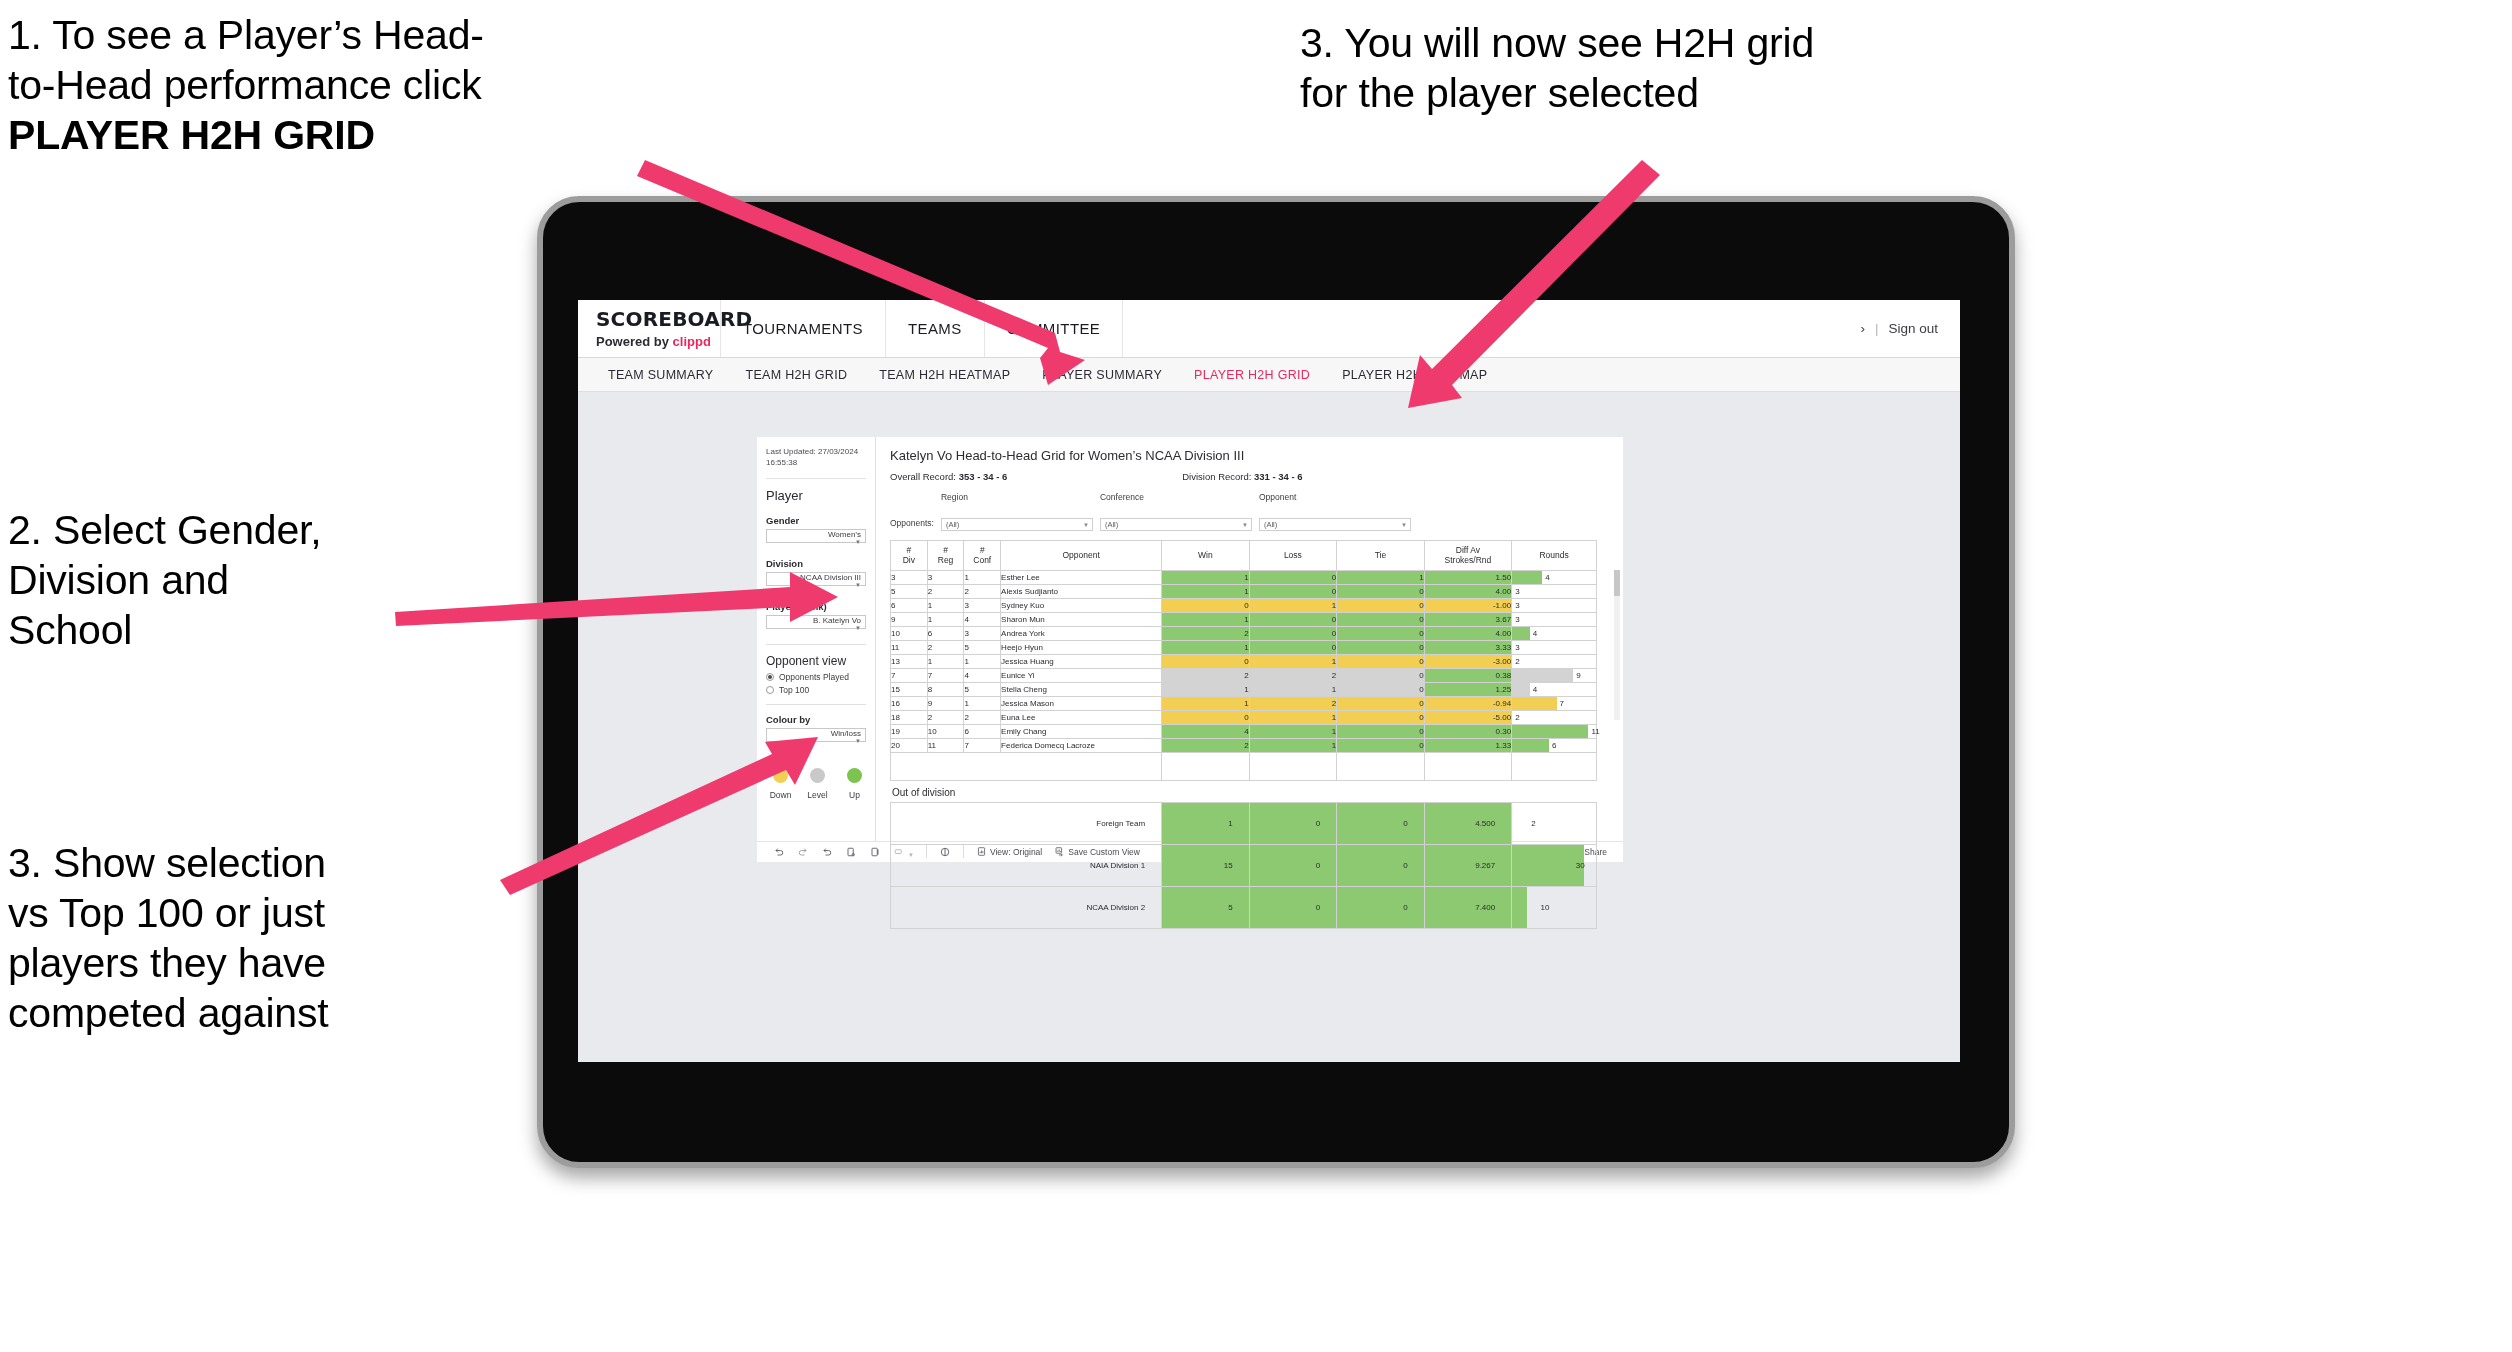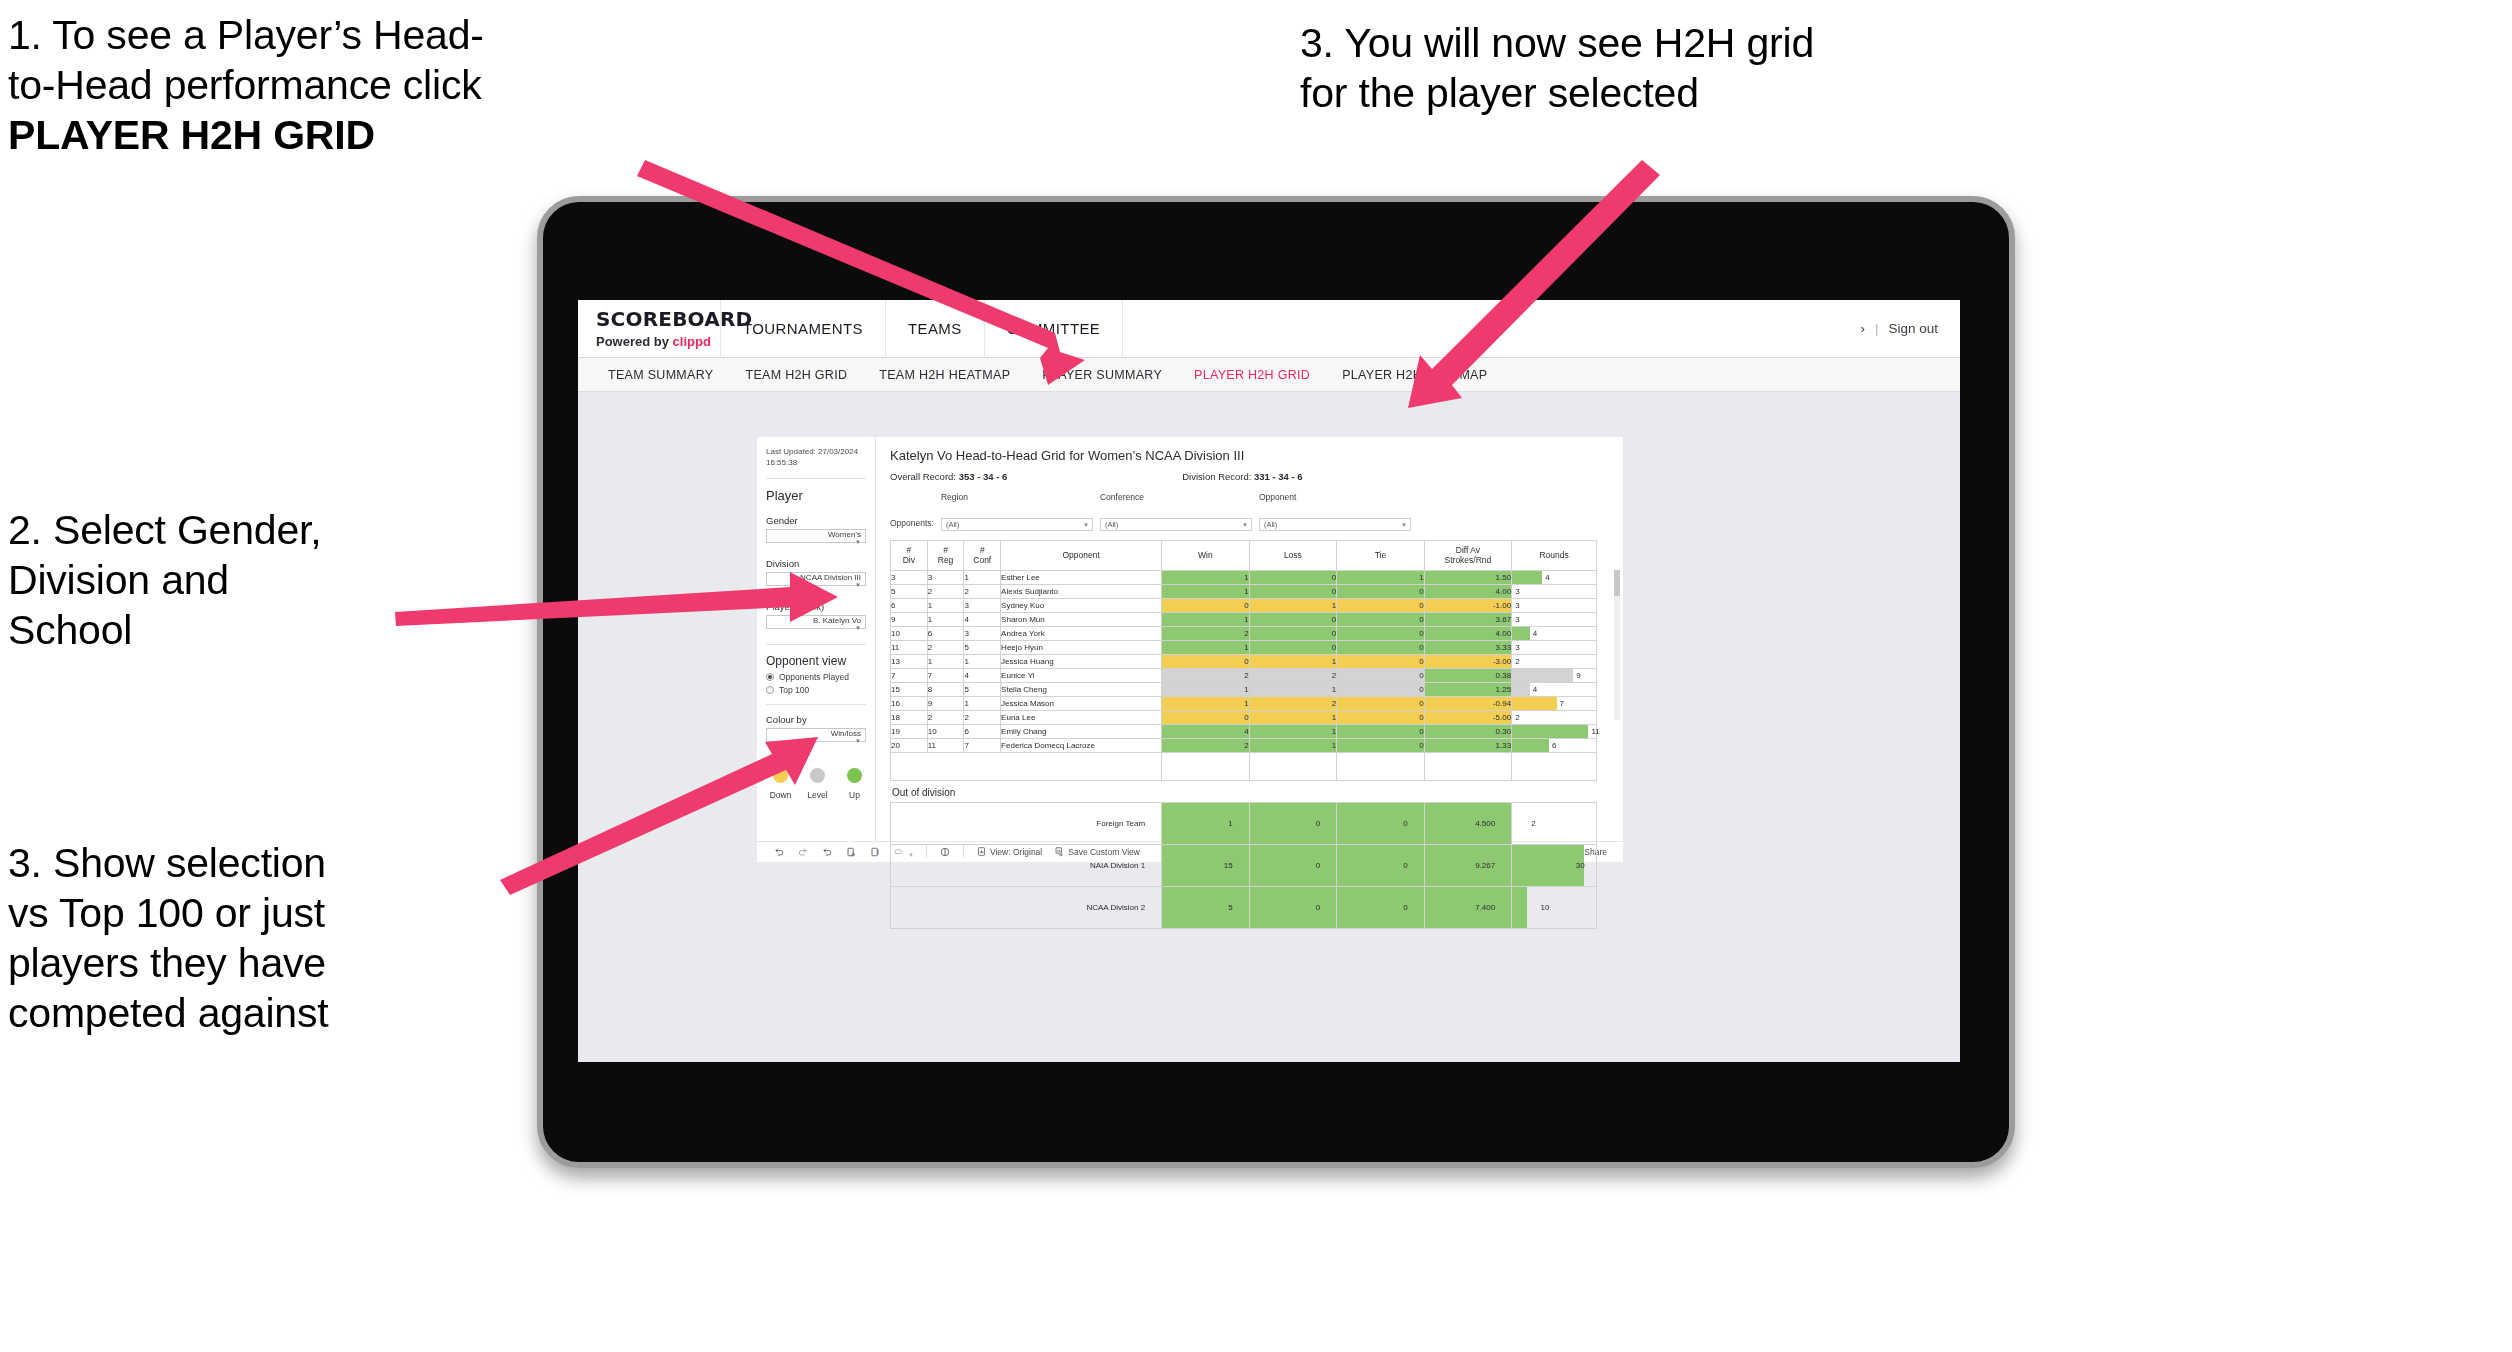--- a/index.html
+++ b/index.html
@@ -105,21 +105,21 @@
   
   .side {
     width: 119px; flex: 0 0 119px;
     border-right: 1px solid #e0e0e0;
     padding: 10px 9px 0 9px;
     font-size: 8px; color: #3a3a42;
   }
   .last-upd { font-size: 8px; color: #4a4a52; line-height: 1.35; }
   .side-rule { border-top: 1px solid #e2e2e2; margin: 9px 0 9px 0; }
   .side-h { font-size: 13px; color: #2b2b33; margin: 0 0 12px 0; font-weight: normal; }
-  .fld-label { font-size: 9.5px; color: #2b2b33; margin-bottom: 3px; font-weight: normal; }
+  .fld-label { font-size: 9.5px; color: #2b2b33; margin-bottom: 3px; font-weight: bold; }
   .sel {
     height: 14px; border: 1px solid #c8c8c8; background: #fff;
     display: flex; align-items: flex-end; justify-content: space-between;
     padding: 0 4px 0 5px; font-size: 8px; color: #3a3a42; margin-bottom: 15px; flex-direction: column;
   }
   .sel .caret { font-size: 6px; color: #777; }
   .opp-h { font-size: 12px; color: #2b2b33; margin: 4px 0 4px 0; }
   .radio-row { display: flex; align-items: center; gap: 5px; margin-bottom: 3px; font-size: 8.5px; color: #3a3a42; }
   .radio {
     width: 8px; height: 8px; border-radius: 50%;

